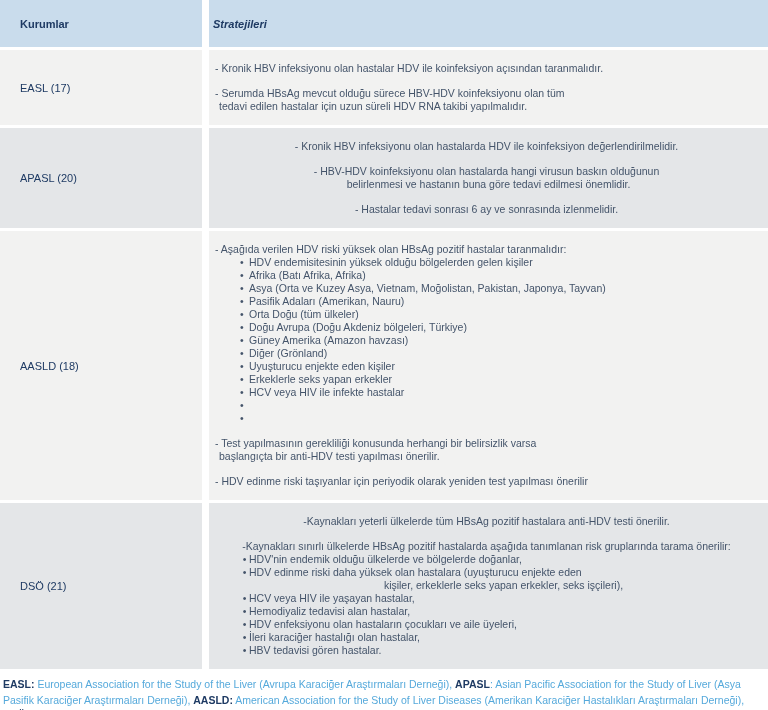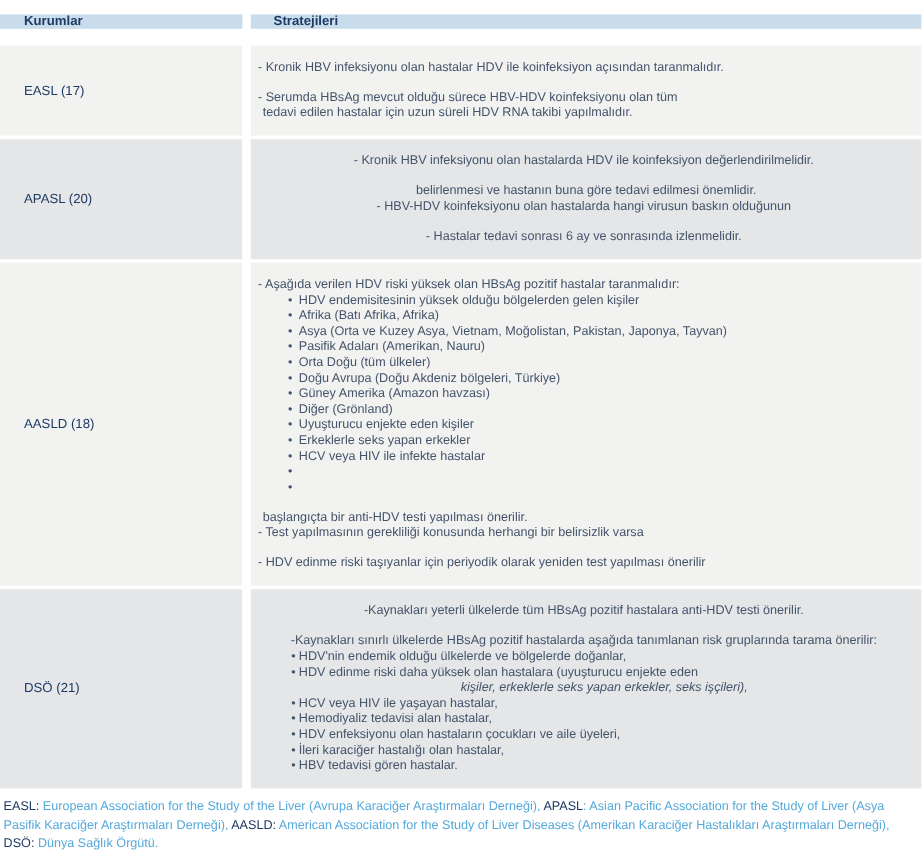--- a/index.html
+++ b/index.html
@@ -6,52 +6,52 @@
   html,body { width:768px; background:#ffffff; }
   body {
     height:710px;
     overflow:hidden;
     font-family:"Liberation Sans", sans-serif;
     color:var(--text, #44546a);
   }
   .page { width:768px; }
 
   
-  .thead { display:flex; height:35px; margin-bottom:3px;align-items:center; }
+  .thead { display:flex; height:47px; margin-bottom:3px; }
   .thead .hcell {
     background:var(--header-bg, #c9dcec);
     display:flex; align-items:center;
     font-weight:bold; font-size:11px;
     color:var(--heading-text, #1e3a63);
   }
   .hcell.orgcol { width:202px; padding-left:20px; }
   .sep { width:7px; background:#ffffff; flex:none; }
-  .hcell.stratcol { flex:1; padding-left:19px; }
+  .hcell.stratcol { flex:1; padding-left:4px;font-style:italic; }
 
   
   .trow { display:flex; margin-bottom:3px; }
   .trow.light .org-cell, .trow.light .strat-cell { background:var(--row-light, #f2f2f1); }
   .trow.dark  .org-cell, .trow.dark  .strat-cell { background:var(--row-dark, #e4e6e8);text-align:center; }
   .org-cell { width:202px; display:flex; align-items:center; padding-left:20px; flex:none; }
   .org-label { font-weight:normal; font-size:11px; color:var(--heading-text, #1e3a63); }
   .strat-cell { flex:1; padding:12px 10px 12px 6px; font-size:10.5px; line-height:13px; }
 
   .line.c  { padding-left:4px; }
   .line.b  { display:flex; padding-left:25px; }
   .line.b .marker { width:9px; flex:none; }
-  .line.bc { padding-left:34px;font-style:italic; }
+  .line.bc { padding-left:34px; }
   .gap { height:12px; }
 
   
   .footnote {
     padding:5px 6px 0 3px;
     font-size:10.5px; line-height:15.5px;
     color:var(--footnote-text, #55a9db);
   }
-  .fn-bold { font-weight:normal; color:var(--heading-text, #1e3a63); }
+  .fn-bold { font-weight:bold; color:var(--heading-text, #1e3a63); }
 </style>
 </head>
 <body>
 
 <div class="page">
   <div class="thead">
     <div class="hcell orgcol">Kurumlar</div>
     <div class="sep"></div>
     <div class="hcell stratcol">Stratejileri</div>
   </div>
@@ -70,22 +70,22 @@
         </div>
       </div>
       <div class="trow dark">
         <div class="org-cell">
           <span class="org-label">APASL (20)</span>
         </div>
         <div class="sep"></div>
         <div class="strat-cell">
           <div class="line d">- Kronik HBV infeksiyonu olan hastalarda HDV ile koinfeksiyon değerlendirilmelidir.</div>
           <div class="gap"></div>
+          <div class="line d">- HBV-HDV koinfeksiyonu olan hastalarda hangi virusun baskın olduğunun</div>
           <div class="line c">belirlenmesi ve hastanın buna göre tedavi edilmesi önemlidir.</div>
-          <div class="line d">- HBV-HDV koinfeksiyonu olan hastalarda hangi virusun baskın olduğunun</div>
           <div class="gap"></div>
           <div class="line d">- Hastalar tedavi sonrası 6 ay ve sonrasında izlenmelidir.</div>
         </div>
       </div>
       <div class="trow light">
         <div class="org-cell">
           <span class="org-label">AASLD (18)</span>
         </div>
         <div class="sep"></div>
         <div class="strat-cell">
@@ -134,22 +134,22 @@
             <span class="marker">•</span>
             <span class="btext">HCV veya HIV ile infekte hastalar</span>
           </div>
           <div class="line b">
             <span class="marker">•</span>
           </div>
           <div class="line b">
             <span class="marker">•</span>
           </div>
           <div class="gap"></div>
+          <div class="line d">- Test yapılmasının gerekliliği konusunda herhangi bir belirsizlik varsa</div>
           <div class="line c">başlangıçta bir anti-HDV testi yapılması önerilir.</div>
-          <div class="line d">- Test yapılmasının gerekliliği konusunda herhangi bir belirsizlik varsa</div>
           <div class="gap"></div>
           <div class="line d">- HDV edinme riski taşıyanlar için periyodik olarak yeniden test yapılması önerilir</div>
         </div>
       </div>
       <div class="trow dark">
         <div class="org-cell">
           <span class="org-label">DSÖ (21)</span>
         </div>
         <div class="sep"></div>
         <div class="strat-cell">

